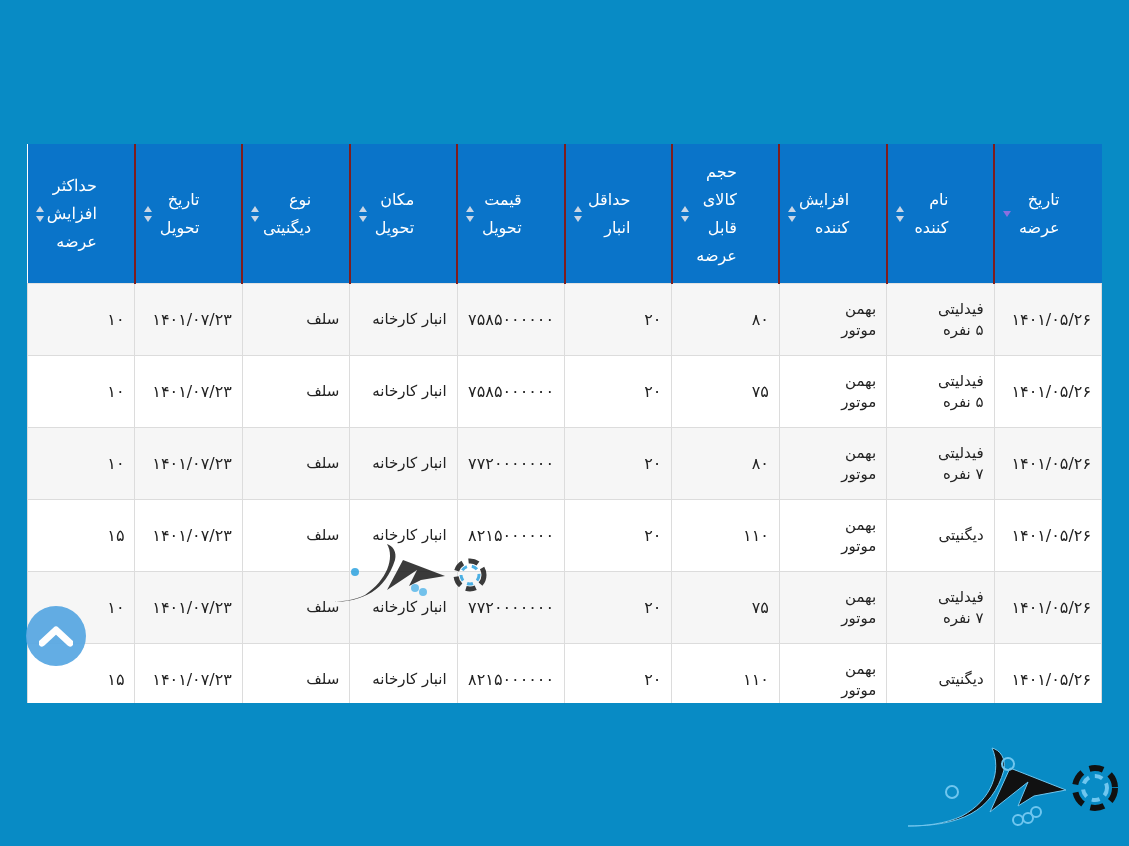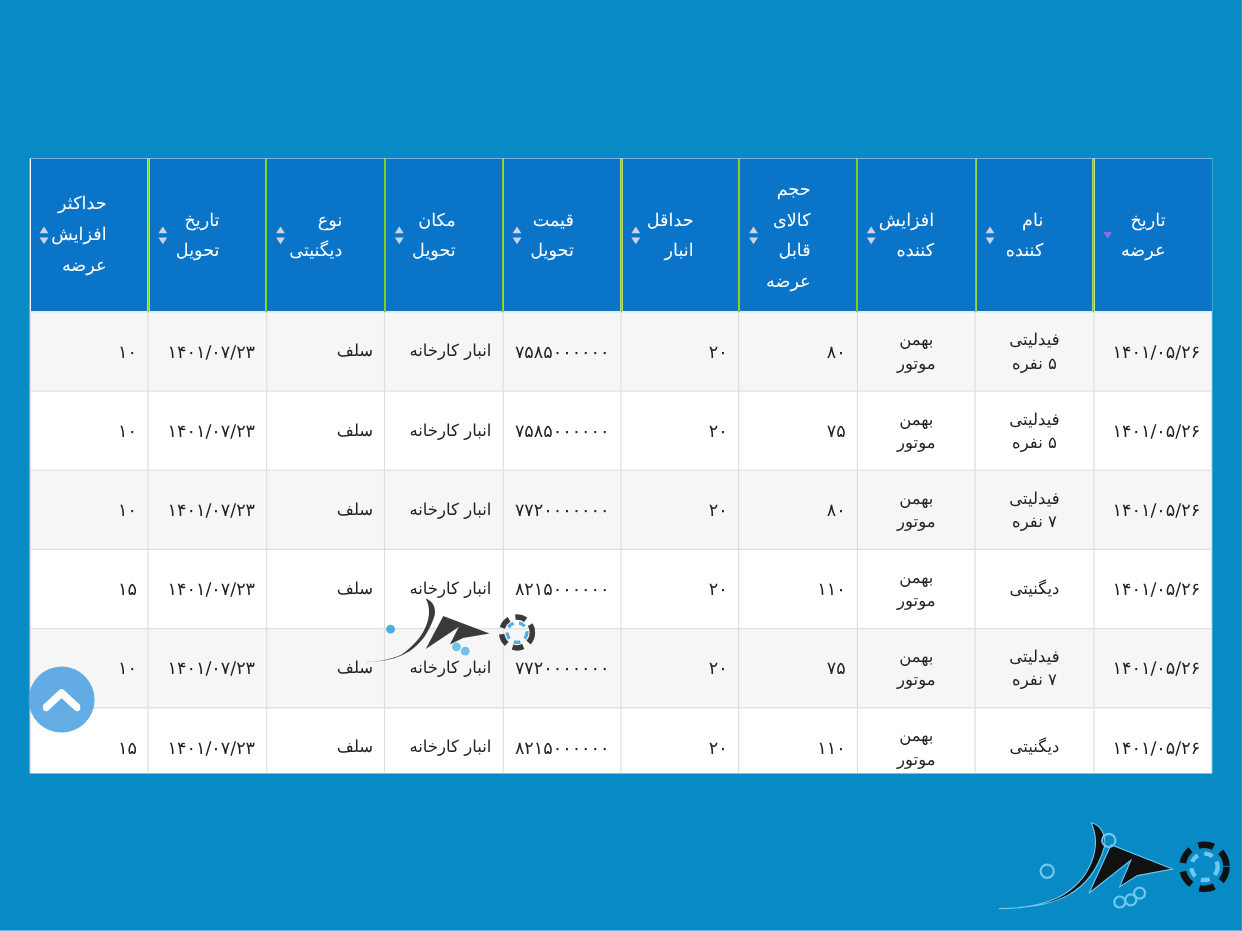--- a/index.html
+++ b/index.html
@@ -12,21 +12,21 @@
     position:absolute; left:27px; top:144px; width:1075px; height:559px;
     overflow:hidden; background:#fff;
   }
   table {
     direction:rtl; border-collapse:collapse; table-layout:fixed;
     width:1075px;
   }
   th {
     background:#0a74c9; color:#fff; font-weight:normal; font-size:16px;
     line-height:28px; height:139px; padding:0 6px; position:relative;
-    border-left:2px solid #84cc16; text-align:center; vertical-align:middle;
+    border-left:2px solid #7f1d1d; text-align:center; vertical-align:middle;
   }
   th:last-child { border-left:none;font-family:Liberation Serif, serif; }
   th .lbl { display:inline-block; white-space:pre-line; text-align:right; margin-right:18px; }
   th .sort {
     position:absolute; left:8px; top:50%; transform:translateY(-50%);
     width:9px; height:16px;
   }
   th .sort::before, th .sort::after {
     content:""; position:absolute; left:0; border-left:4.5px solid transparent; border-right:4.5px solid transparent;
   }
@@ -35,21 +35,21 @@
   th .sort.desc::before { display:none; }
   th .sort.desc::after { border-top-color:#8a6fe0; bottom:5px; }
   td {
     height:71px; border:1px solid #dcdcdc; border-top:1px solid #e2e2e2;
     font-size:15px; color:#222; padding:0 10px; text-align:right;
     vertical-align:middle; line-height:21px;
   }
   tr.odd td { background:#f6f6f6; }
   tr.even td { background:#fff; }
   td.num { font-size:16px; letter-spacing:0.5px;margin-left:16px; }
-  td.multi { white-space:pre-line;text-align:center; }
+  td.multi { white-space:pre-line; }
   .scroll-top {
     position:absolute; left:26px; top:606px; width:60px; height:60px;
     border-radius:50%; background:#5ba9e3; opacity:0.95;
     display:flex; align-items:center; justify-content:center; cursor:pointer;
   }
   .watermark { position:absolute; left:325px; top:540px; width:170px; height:70px; opacity:0.85; }
   .corner-logo { position:absolute; left:900px; top:740px; width:222px; height:96px; }
 </style>
 </head>
 <body>

